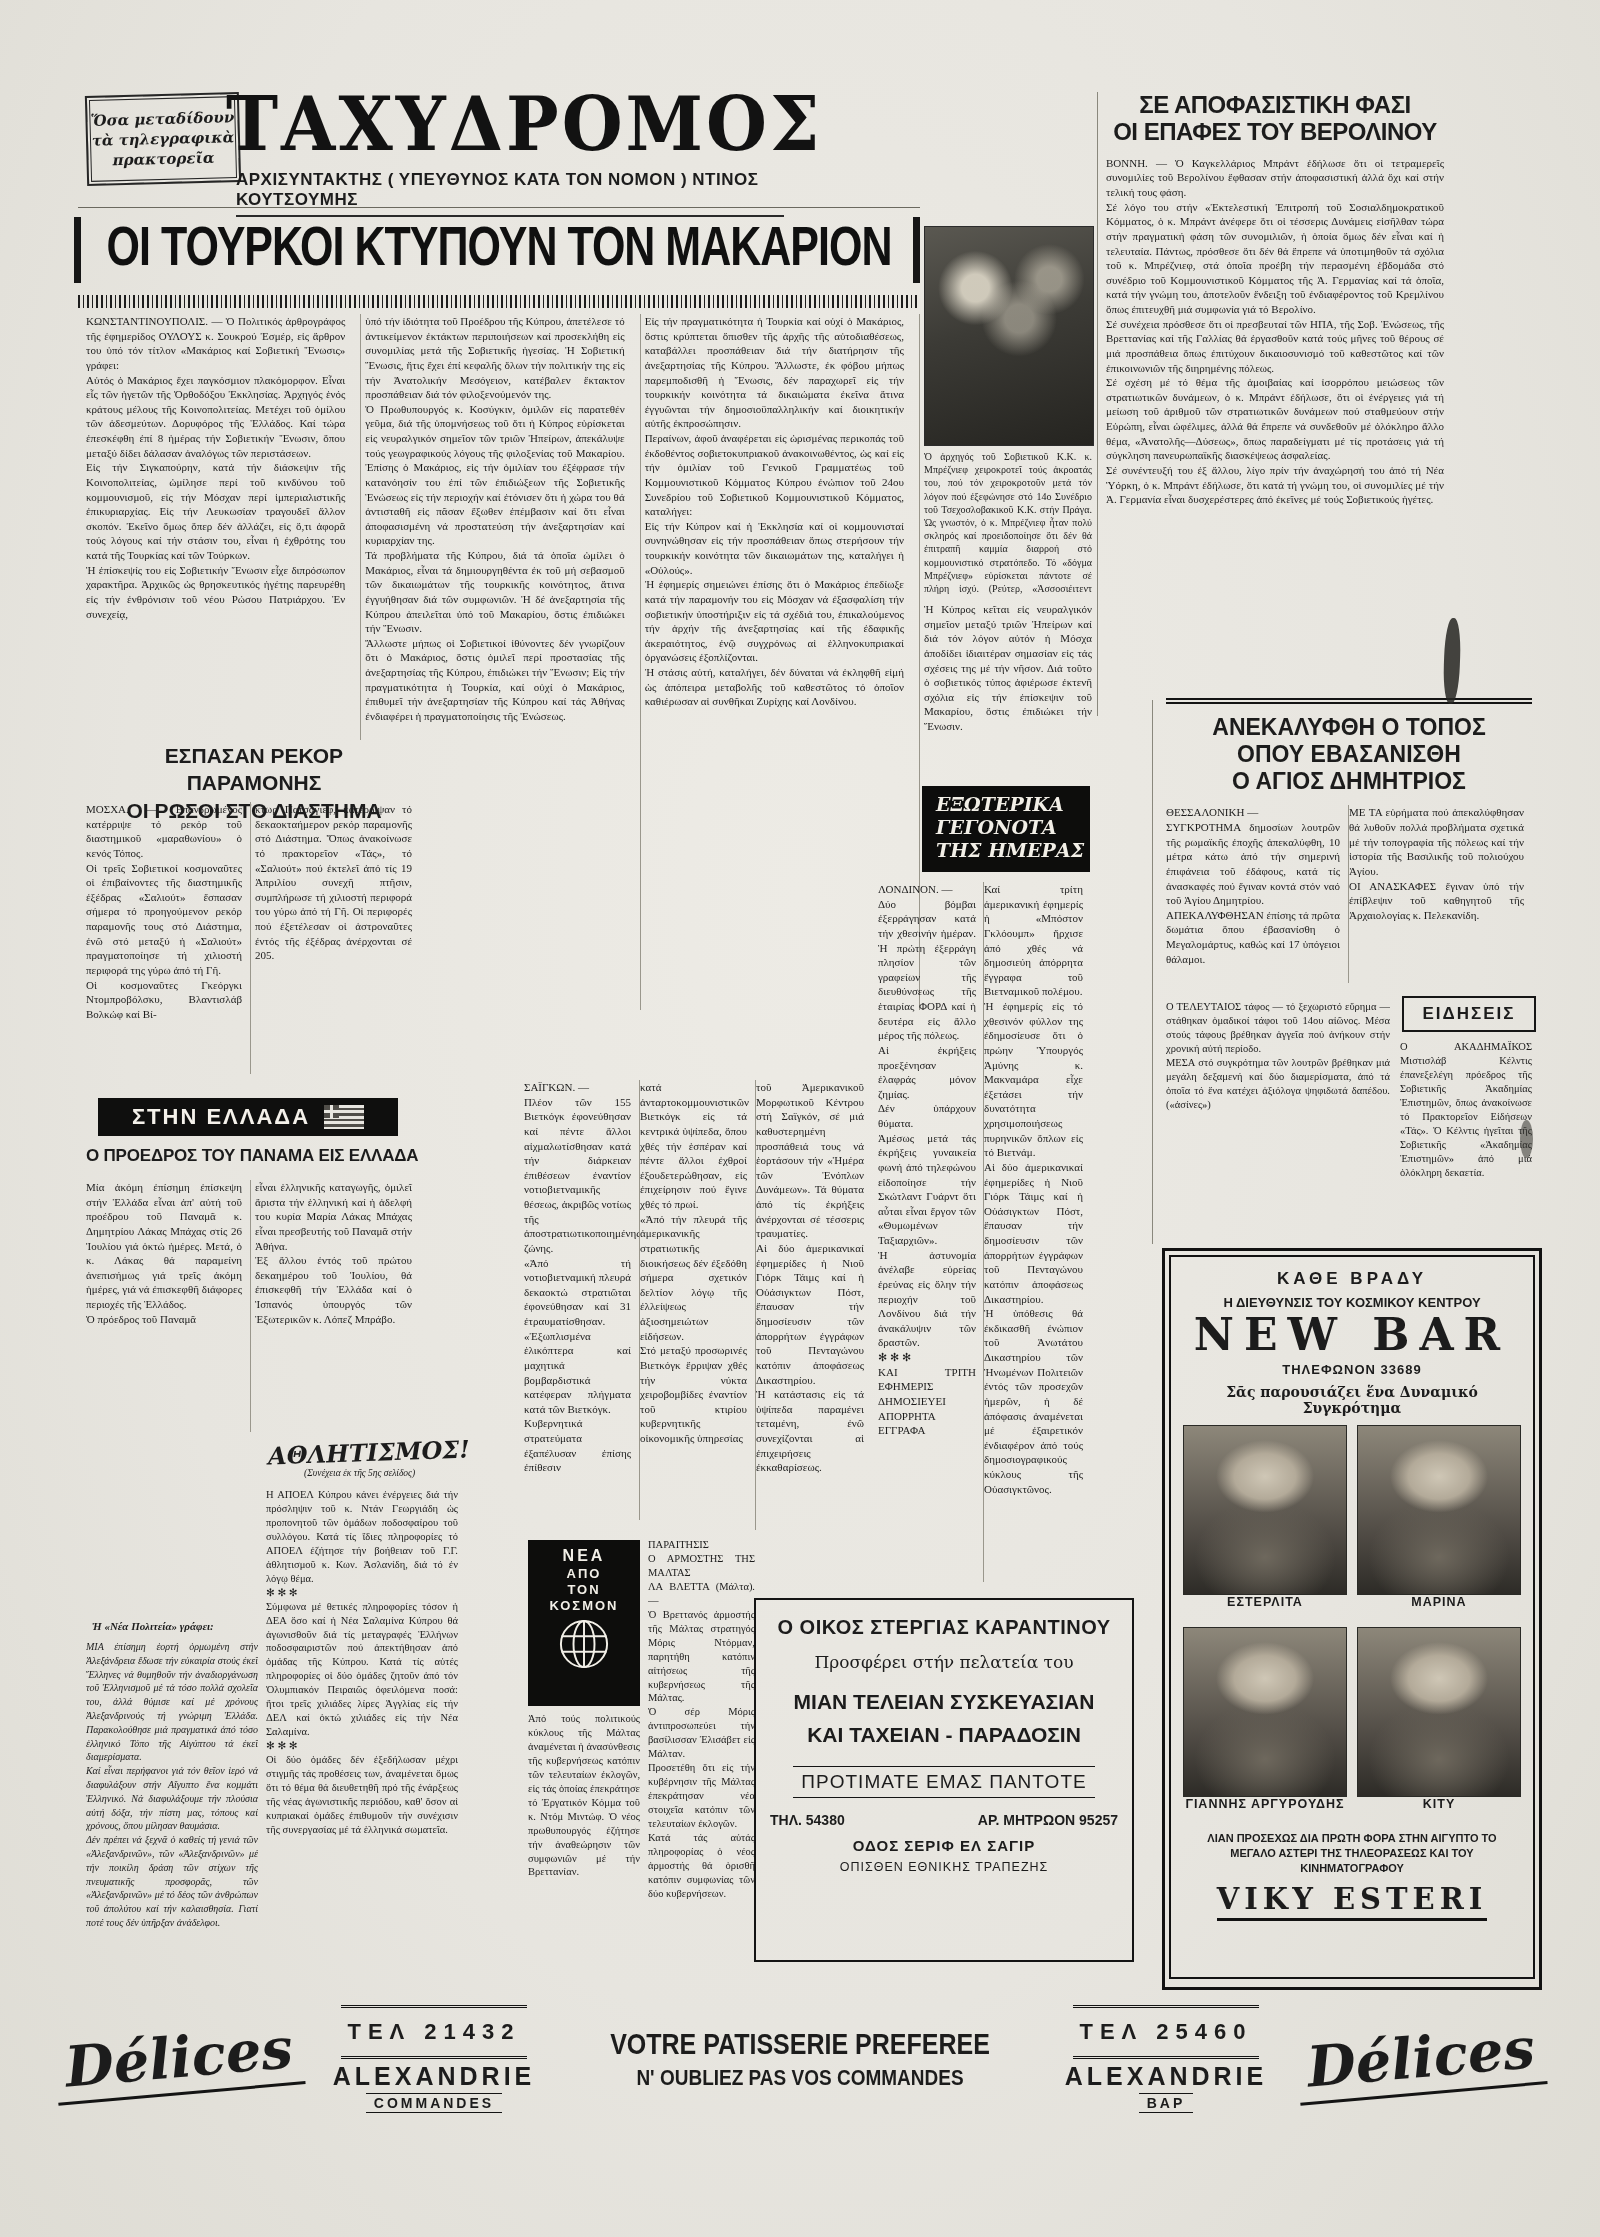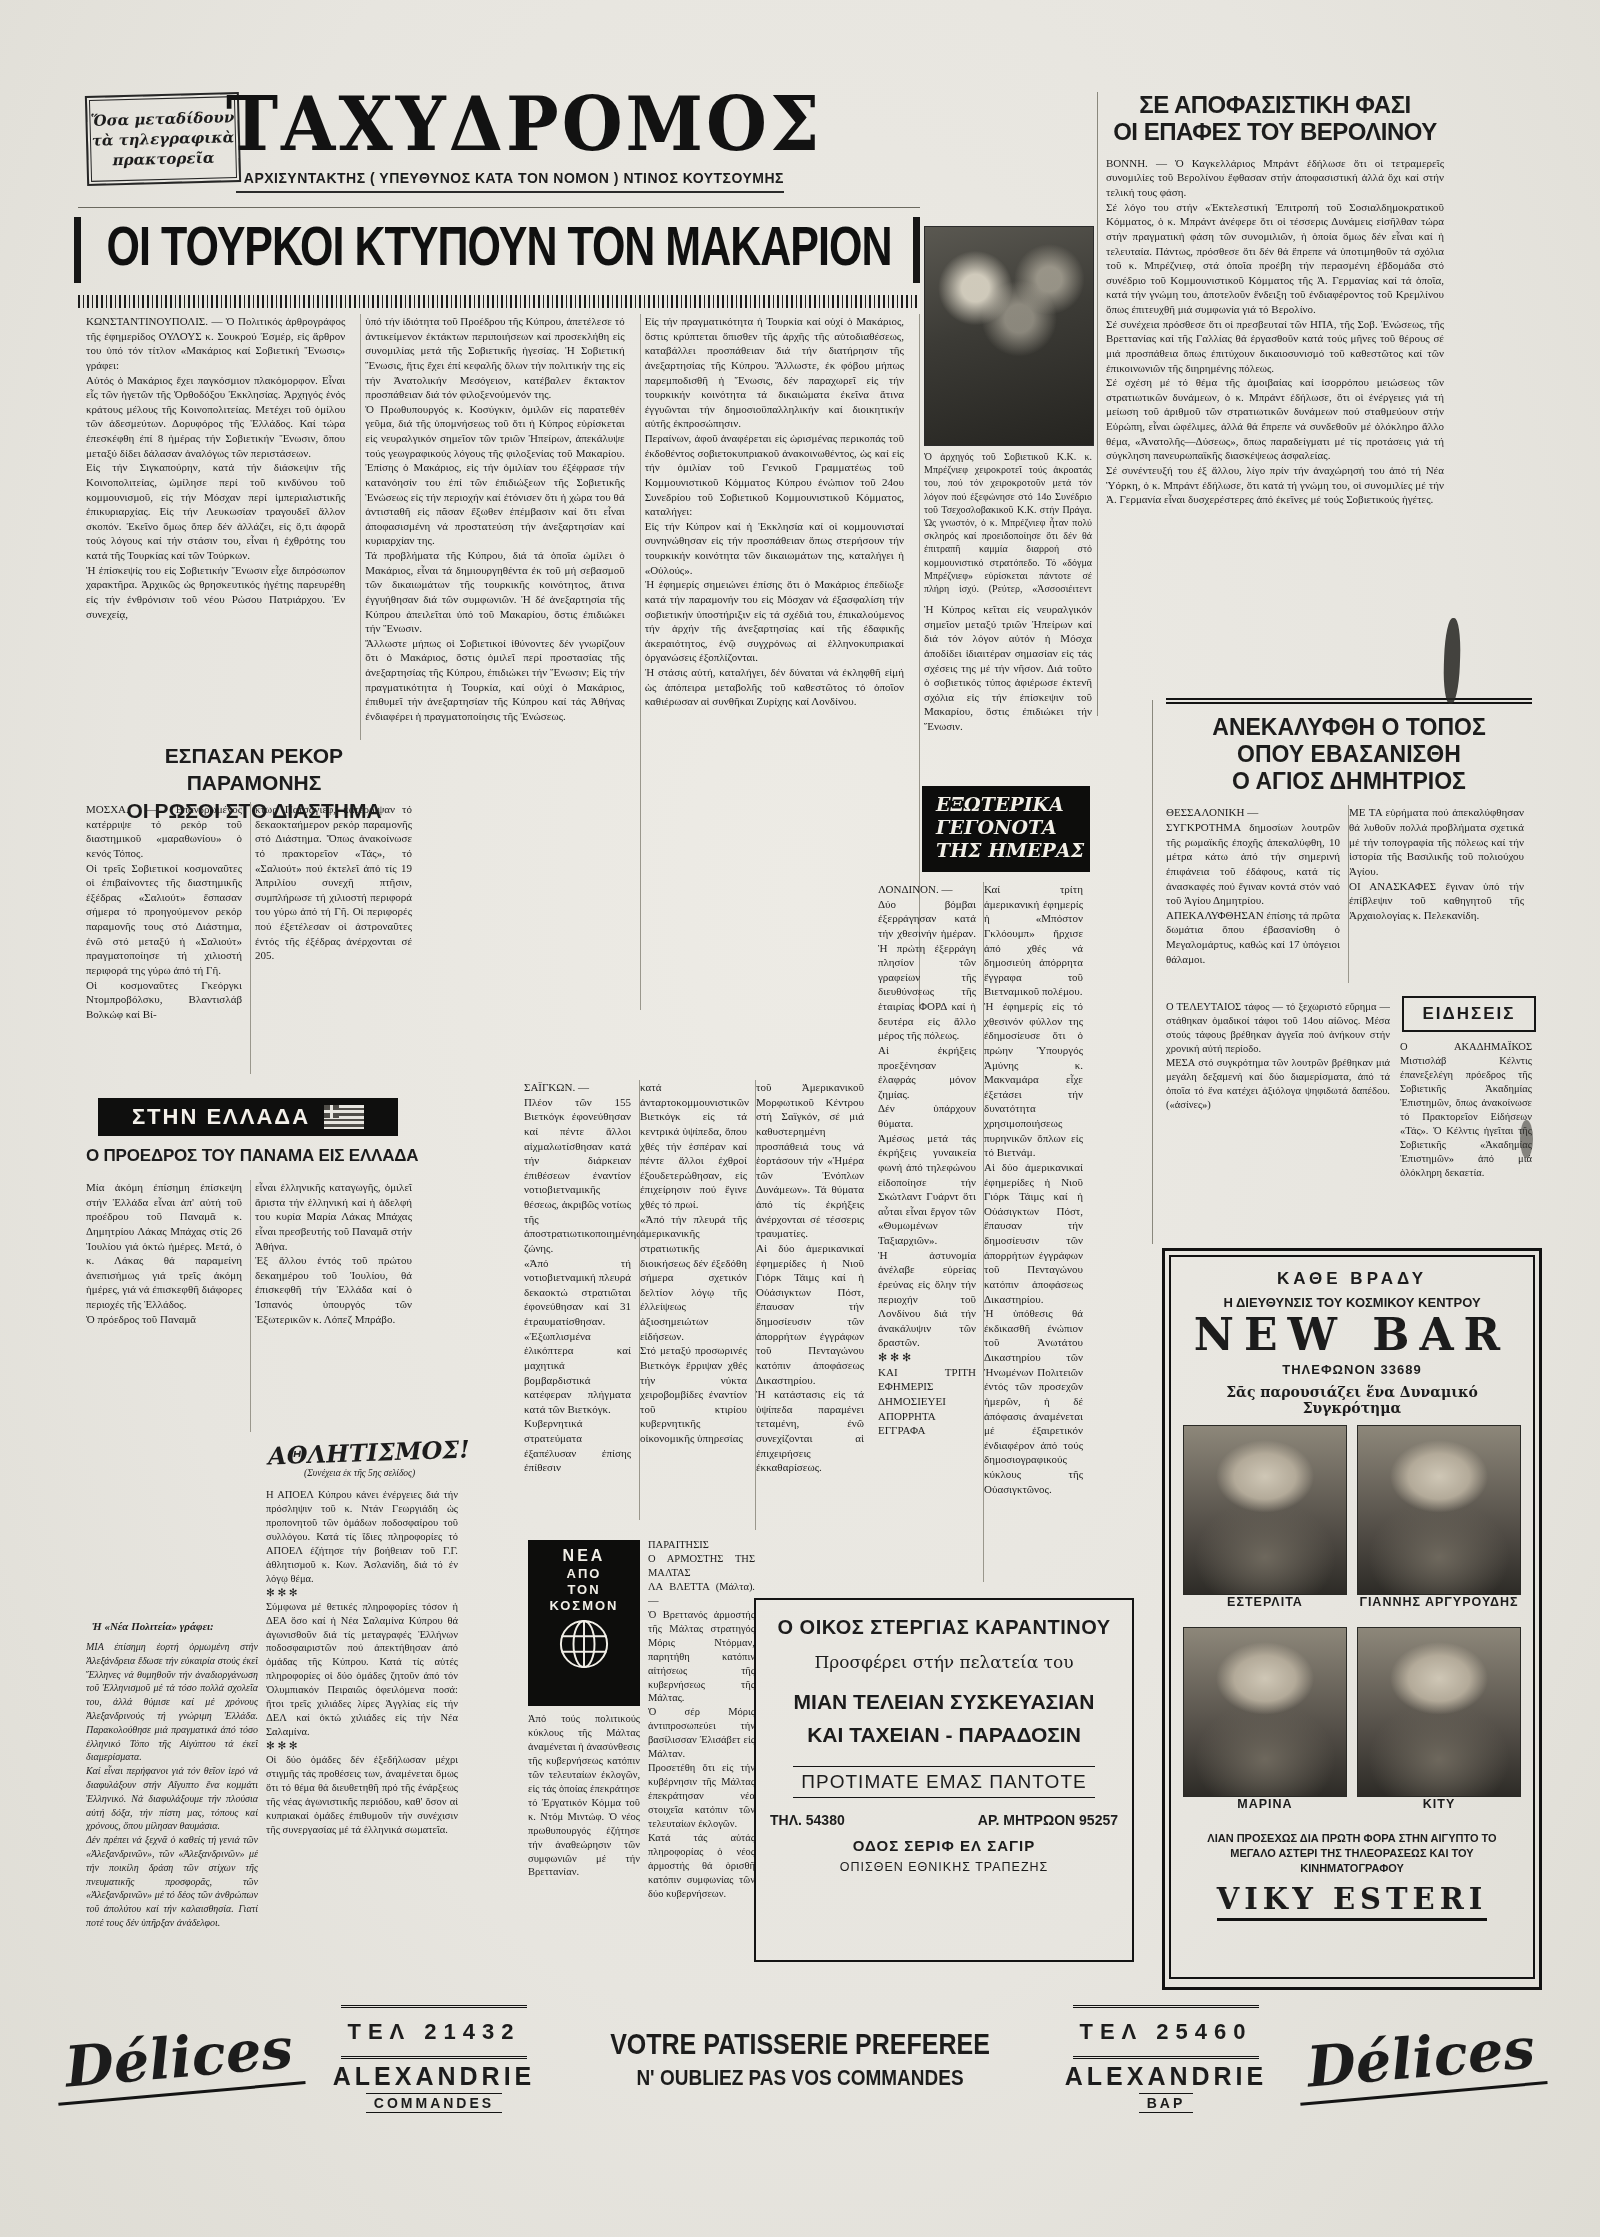--- a/index.html
+++ b/index.html
@@ -8,22 +8,22 @@
     font-family:"Liberation Serif", serif;color:#1c1c1c;}
   .bt{font-size:11px;line-height:1.33;text-align:justify;white-space:pre-line;overflow:hidden;}
 
   .tagline-box{position:absolute;left:86px;top:94px;width:150px;height:86px;border:2px solid #262626;
     box-shadow:inset 0 0 0 2px #e9e7e1, inset 0 0 0 3px #262626;display:flex;flex-direction:column;
     justify-content:center;align-items:center;gap:2px;font-style:italic;font-size:15px;font-weight:bold;
     font-family:"DejaVu Serif", serif;transform:rotate(-1.5deg);}
   .masthead-title{position:absolute;left:226px;top:86px;width:575px;font-family:"DejaVu Serif",serif;
     font-weight:bold;font-size:70px;letter-spacing:3px;line-height:1;transform:scaleY(1.08);
     transform-origin:top left;white-space:nowrap;color:#121212;}
-  .masthead-byline{position:absolute;left:236px;top:170px;width:548px;text-align:right;
-    font-family:"Liberation Sans",sans-serif;font-weight:bold;font-size:14px;letter-spacing:.5px;
+  .masthead-byline{position:absolute;left:236px;top:170px;width:548px;text-align:left;
+    font-family:"Liberation Sans",sans-serif;font-weight:bold;font-size:17px;letter-spacing:.5px;
     border-bottom:2px solid #2a2a2a;padding-bottom:5px;}
 
   .lead-rule-top{position:absolute;left:78px;top:207px;width:842px;height:1px;background:#6b695f;}
   .lead-headline{position:absolute;left:80px;top:214px;width:838px;text-align:center;
     font-family:"Liberation Sans",sans-serif;font-weight:bold;font-size:43px;letter-spacing:-1px;
     white-space:nowrap;transform:scaleY(1.3);transform-origin:top center;color:#101010;}
   .lead-bracket-l{position:absolute;left:74px;top:217px;width:7px;height:66px;background:#161616;}
   .lead-bracket-r{position:absolute;left:913px;top:217px;width:7px;height:66px;background:#161616;}
   .headline-hatch{position:absolute;left:78px;top:295px;width:842px;height:13px;
     background:repeating-linear-gradient(90deg,#1d1d1d 0px,#1d1d1d 1.6px,transparent 1.6px,transparent 4.6px);}
@@ -318,25 +318,25 @@
       <div class="nb-name">NEW BAR</div>
       <div class="nb-phone">ΤΗΛΕΦΩΝΟΝ 33689</div>
       <div class="nb-present">Σᾶς παρουσιάζει ἕνα Δυναμικό Συγκρότημα</div>
       <div class="nb-grid">
         <div>
           <div class="portrait"></div>
           <div class="nb-label">ΕΣΤΕΡΛΙΤΑ</div>
         </div>
         <div>
           <div class="portrait"></div>
-          <div class="nb-label">ΓΙΑΝΝΗΣ ΑΡΓΥΡΟΥΔΗΣ</div>
+          <div class="nb-label">ΜΑΡΙΝΑ</div>
         </div>
         <div>
           <div class="portrait"></div>
-          <div class="nb-label">ΜΑΡΙΝΑ</div>
+          <div class="nb-label">ΓΙΑΝΝΗΣ ΑΡΓΥΡΟΥΔΗΣ</div>
         </div>
         <div>
           <div class="portrait"></div>
           <div class="nb-label">ΚΙΤΥ</div>
         </div>
       </div>
       <div class="nb-promo">ΛΙΑΝ ΠΡΟΣΕΧΩΣ ΔΙΑ ΠΡΩΤΗ ΦΟΡΑ ΣΤΗΝ ΑΙΓΥΠΤΟ ΤΟ ΜΕΓΑΛΟ ΑΣΤΕΡΙ ΤΗΣ ΤΗΛΕΟΡΑΣΕΩΣ ΚΑΙ ΤΟΥ ΚΙΝΗΜΑΤΟΓΡΑΦΟΥ</div>
       <div><span class="nb-star">VIKY ESTERI</span></div>
     </div>
   </div>

